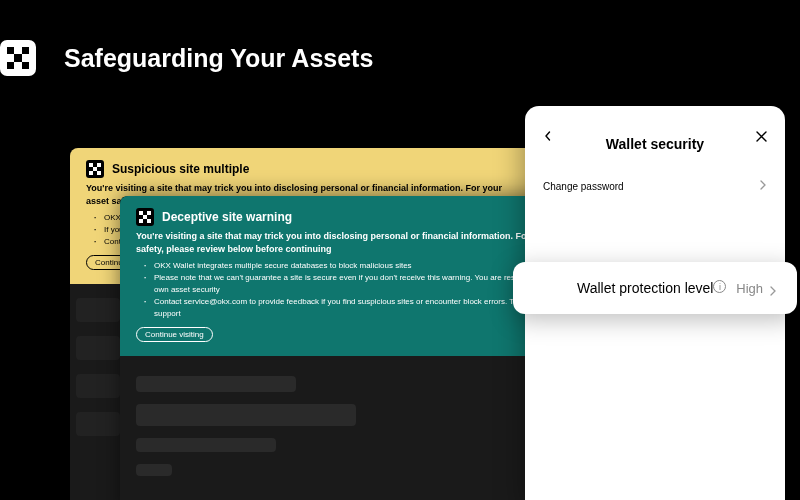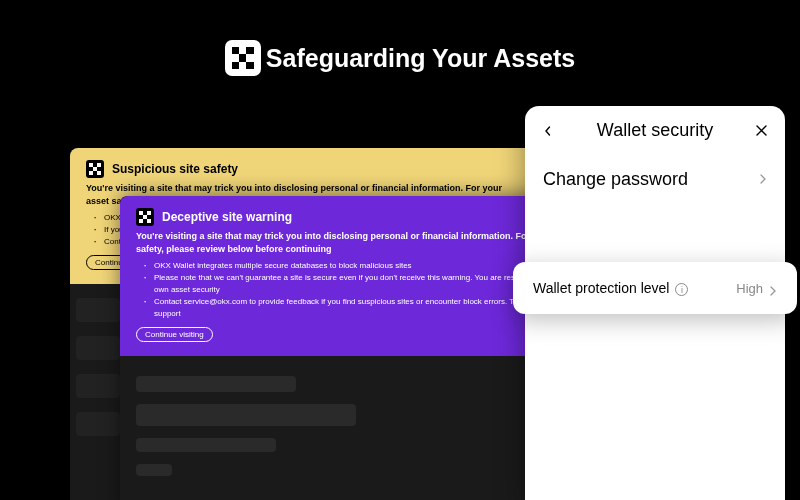--- a/index.html
+++ b/index.html
@@ -13,22 +13,22 @@
       width: 800px;
       height: 500px;
       background: #000;
       overflow: hidden;
       position: relative;
     }
     
     .hero {
       display: flex;
       align-items: center;
-      justify-content: center;
-      gap: 5px;
+      justify-content: flex-start;
+      gap: 28px;
       padding-top: 40px;
       padding-bottom: 30px;
     }
     
     .hero-logo {
       width: 36px;
       height: 36px;
       background: #fff;
       border-radius: 7px;
       display: flex;
@@ -90,21 +90,21 @@
     .warning-banner {
       padding: 12px 16px 14px;
     }
     
     .banner-yellow {
       background: #f0d578;
       color: #000;
     }
     
     .banner-red {
-      background: #6d28d9;
+      background: #0f766e;
       color: #fff;
     }
     
     .warning-head {
       display: flex;
       align-items: center;
       gap: 8px;
       margin-bottom: 4px;
     }
     
@@ -229,41 +229,42 @@
     }
     
     .settings-head {
       display: flex;
       align-items: center;
       justify-content: space-between;
       padding: 14px 16px;
     }
     
     .settings-head-title {
-      font-size: 18px;
-      font-weight: 400;
-      color: #000;
+      font-size: 14px;
+      font-weight: 700;
+      color: #000;
+      margin-top: 16px;
     }
     
     .icon-chevron-left, .icon-close {
       width: 14px;
       height: 14px;
       cursor: pointer;
       display: flex;
       align-items: center;
       justify-content: center;
       color: #000;
     }
     
     .settings-row {
       display: flex;
       align-items: center;
       justify-content: space-between;
       padding: 14px 18px;
-      font-size: 18px;
+      font-size: 10px;
       cursor: pointer;
     }
     
     .settings-row-label {
       color: #000;
     }
     
     .settings-row-label.danger {
       color: #e84c4c;
       margin-top: 43px;
@@ -283,25 +284,25 @@
       border-radius: 12px;
       box-shadow: 0 6px 24px rgba(0,0,0,0.25);
       padding: 18px 20px;
       display: flex;
       align-items: center;
       justify-content: space-between;
     }
     
     .float-label {
       display: flex;
-      align-items: flex-end;
-      gap: 6px;
+      align-items: flex-start;
       font-size: 14px;
       font-weight: 500;
       color: #000;
+      margin-left: 44px;
     }
     
     .info-icon {
       width: 13px;
       height: 13px;
       border: 1px solid #888;
       border-radius: 50%;
       display: inline-flex;
       align-items: center;
       justify-content: center;
@@ -348,21 +349,21 @@
               <div class="mini-cell"></div>
               <div class="mini-cell f"></div>
             <div class="mini-cell"></div>
               <div class="mini-cell f"></div>
               <div class="mini-cell"></div>
             <div class="mini-cell f"></div>
               <div class="mini-cell"></div>
               <div class="mini-cell f"></div>
           </div>
         </div>
-        <div class="warning-title">Suspicious site safety</div>
+        <div class="warning-title">Suspicious site multiple</div>
       </div>
       <div class="warning-body">You're visiting a site that may trick you into disclosing personal or financial information. For your asset safety, please review below</div>
       <ul class="warning-list">
         <li>OKX Wallet integrates multiple secure databases to block malicious sites</li>
         <li>If you don't receive this warning we can't guarantee a site is secure</li>
         <li>Contact service to provide feedback on suspicious sites</li>
       </ul>
       <div class="continue-btn dark">Continue visiting</div>
     </div>
     <div class="skel-side">

